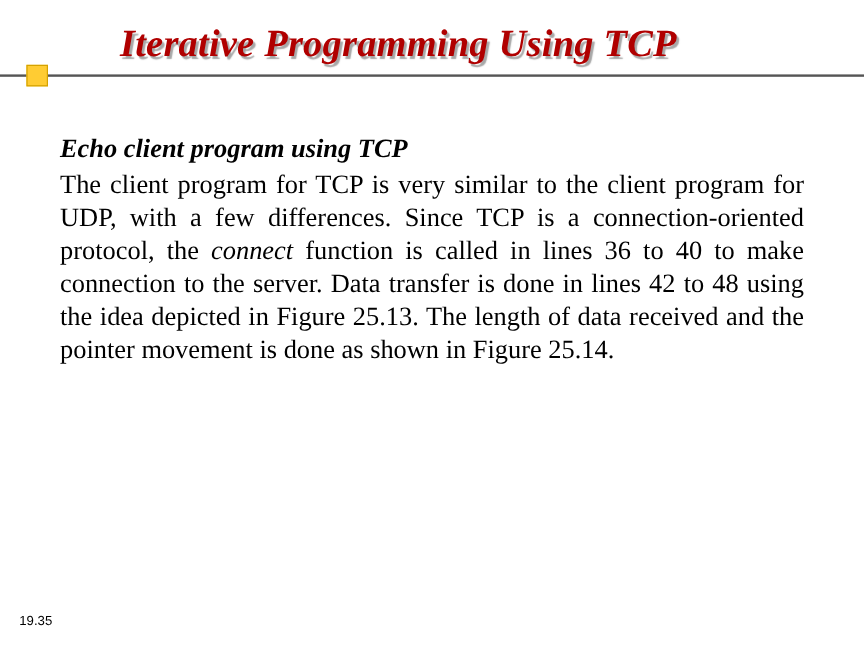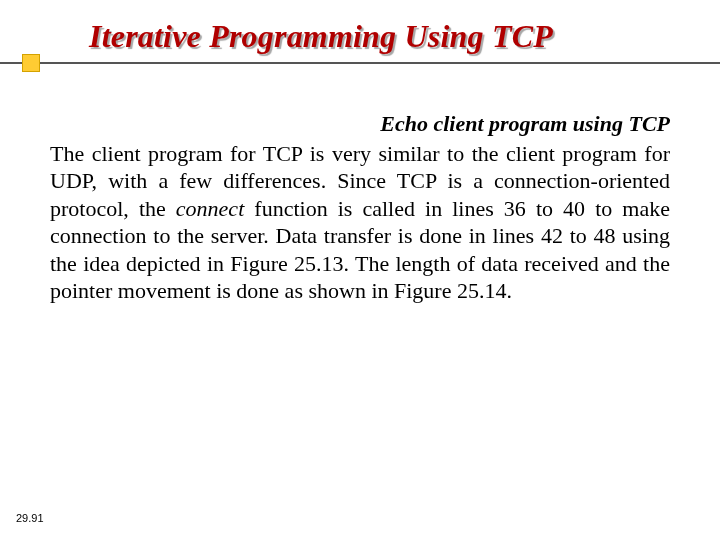--- a/index.html
+++ b/index.html
@@ -1,38 +1,38 @@
 <!DOCTYPE html>
 <html><head>
 <meta charset="utf-8">
 <style>
   * { margin: 0; padding: 0; box-sizing: border-box; }
   html, body { width: 720px; height: 540px; background: #fff; font-family: "Times New Roman", Times, serif; overflow: hidden; }
   .slide { position: relative; width: 720px; height: 540px; }
   .title-wrap { position: absolute; left: 0; top: 18px; width: 720px; }
   .title {
-    position: absolute; left: 89px; top: 0;
+    position: absolute; left: 100px; top: 0;
     font-size: 32px; font-weight: bold; font-style: italic;
     color: #b00000;
     text-shadow: 2px 2px 1px rgba(0,0,0,0.35);
     letter-spacing: 0.2px;
   }
   .underline {
     position: absolute; left: 0; top: 44px; width: 720px; height: 2px;
     background: #555;
   }
   .bullet-box {
     position: absolute; left: 22px; top: 36px; width: 18px; height: 18px;
     background: #ffcc33; border: 1px solid #d4a200;
   }
   .body {
     position: absolute; left: 50px; top: 110px; width: 620px;
     font-size: 22px; color: #000; line-height: 1.25;
   }
-  .subhead { font-weight: bold; font-style: italic; margin-bottom: 2px; text-align: right; }
+  .subhead { font-weight: bold; font-style: italic; margin-bottom: 2px; }
   .para { text-align: justify; }
   .para i { }
   .pagenum {
     position: absolute; left: 16px; bottom: 16px;
     font-size: 11px; color: #000; font-family: Arial, sans-serif;
   }
 </style>
 </head>
 <body>
 
@@ -44,15 +44,15 @@
     <div class="bullet-box"></div>
   </div>
 
   <div class="body">
     <div class="subhead">Echo client program using TCP</div>
     <div class="para">
       <span>The client program for TCP is very similar to the client program for UDP, with a few differences. Since TCP is a connection-oriented protocol, the </span><i>connect</i><span> function is called in lines 36 to 40 to make connection to the server. Data transfer is done in lines 42 to 48 using the idea depicted in Figure 25.13. The length of data received and the pointer movement is done as shown in Figure 25.14.</span>
     </div>
   </div>
 
-  <div class="pagenum">29.91</div>
+  <div class="pagenum">19.35</div>
 
 </div>
 
 </body></html>

